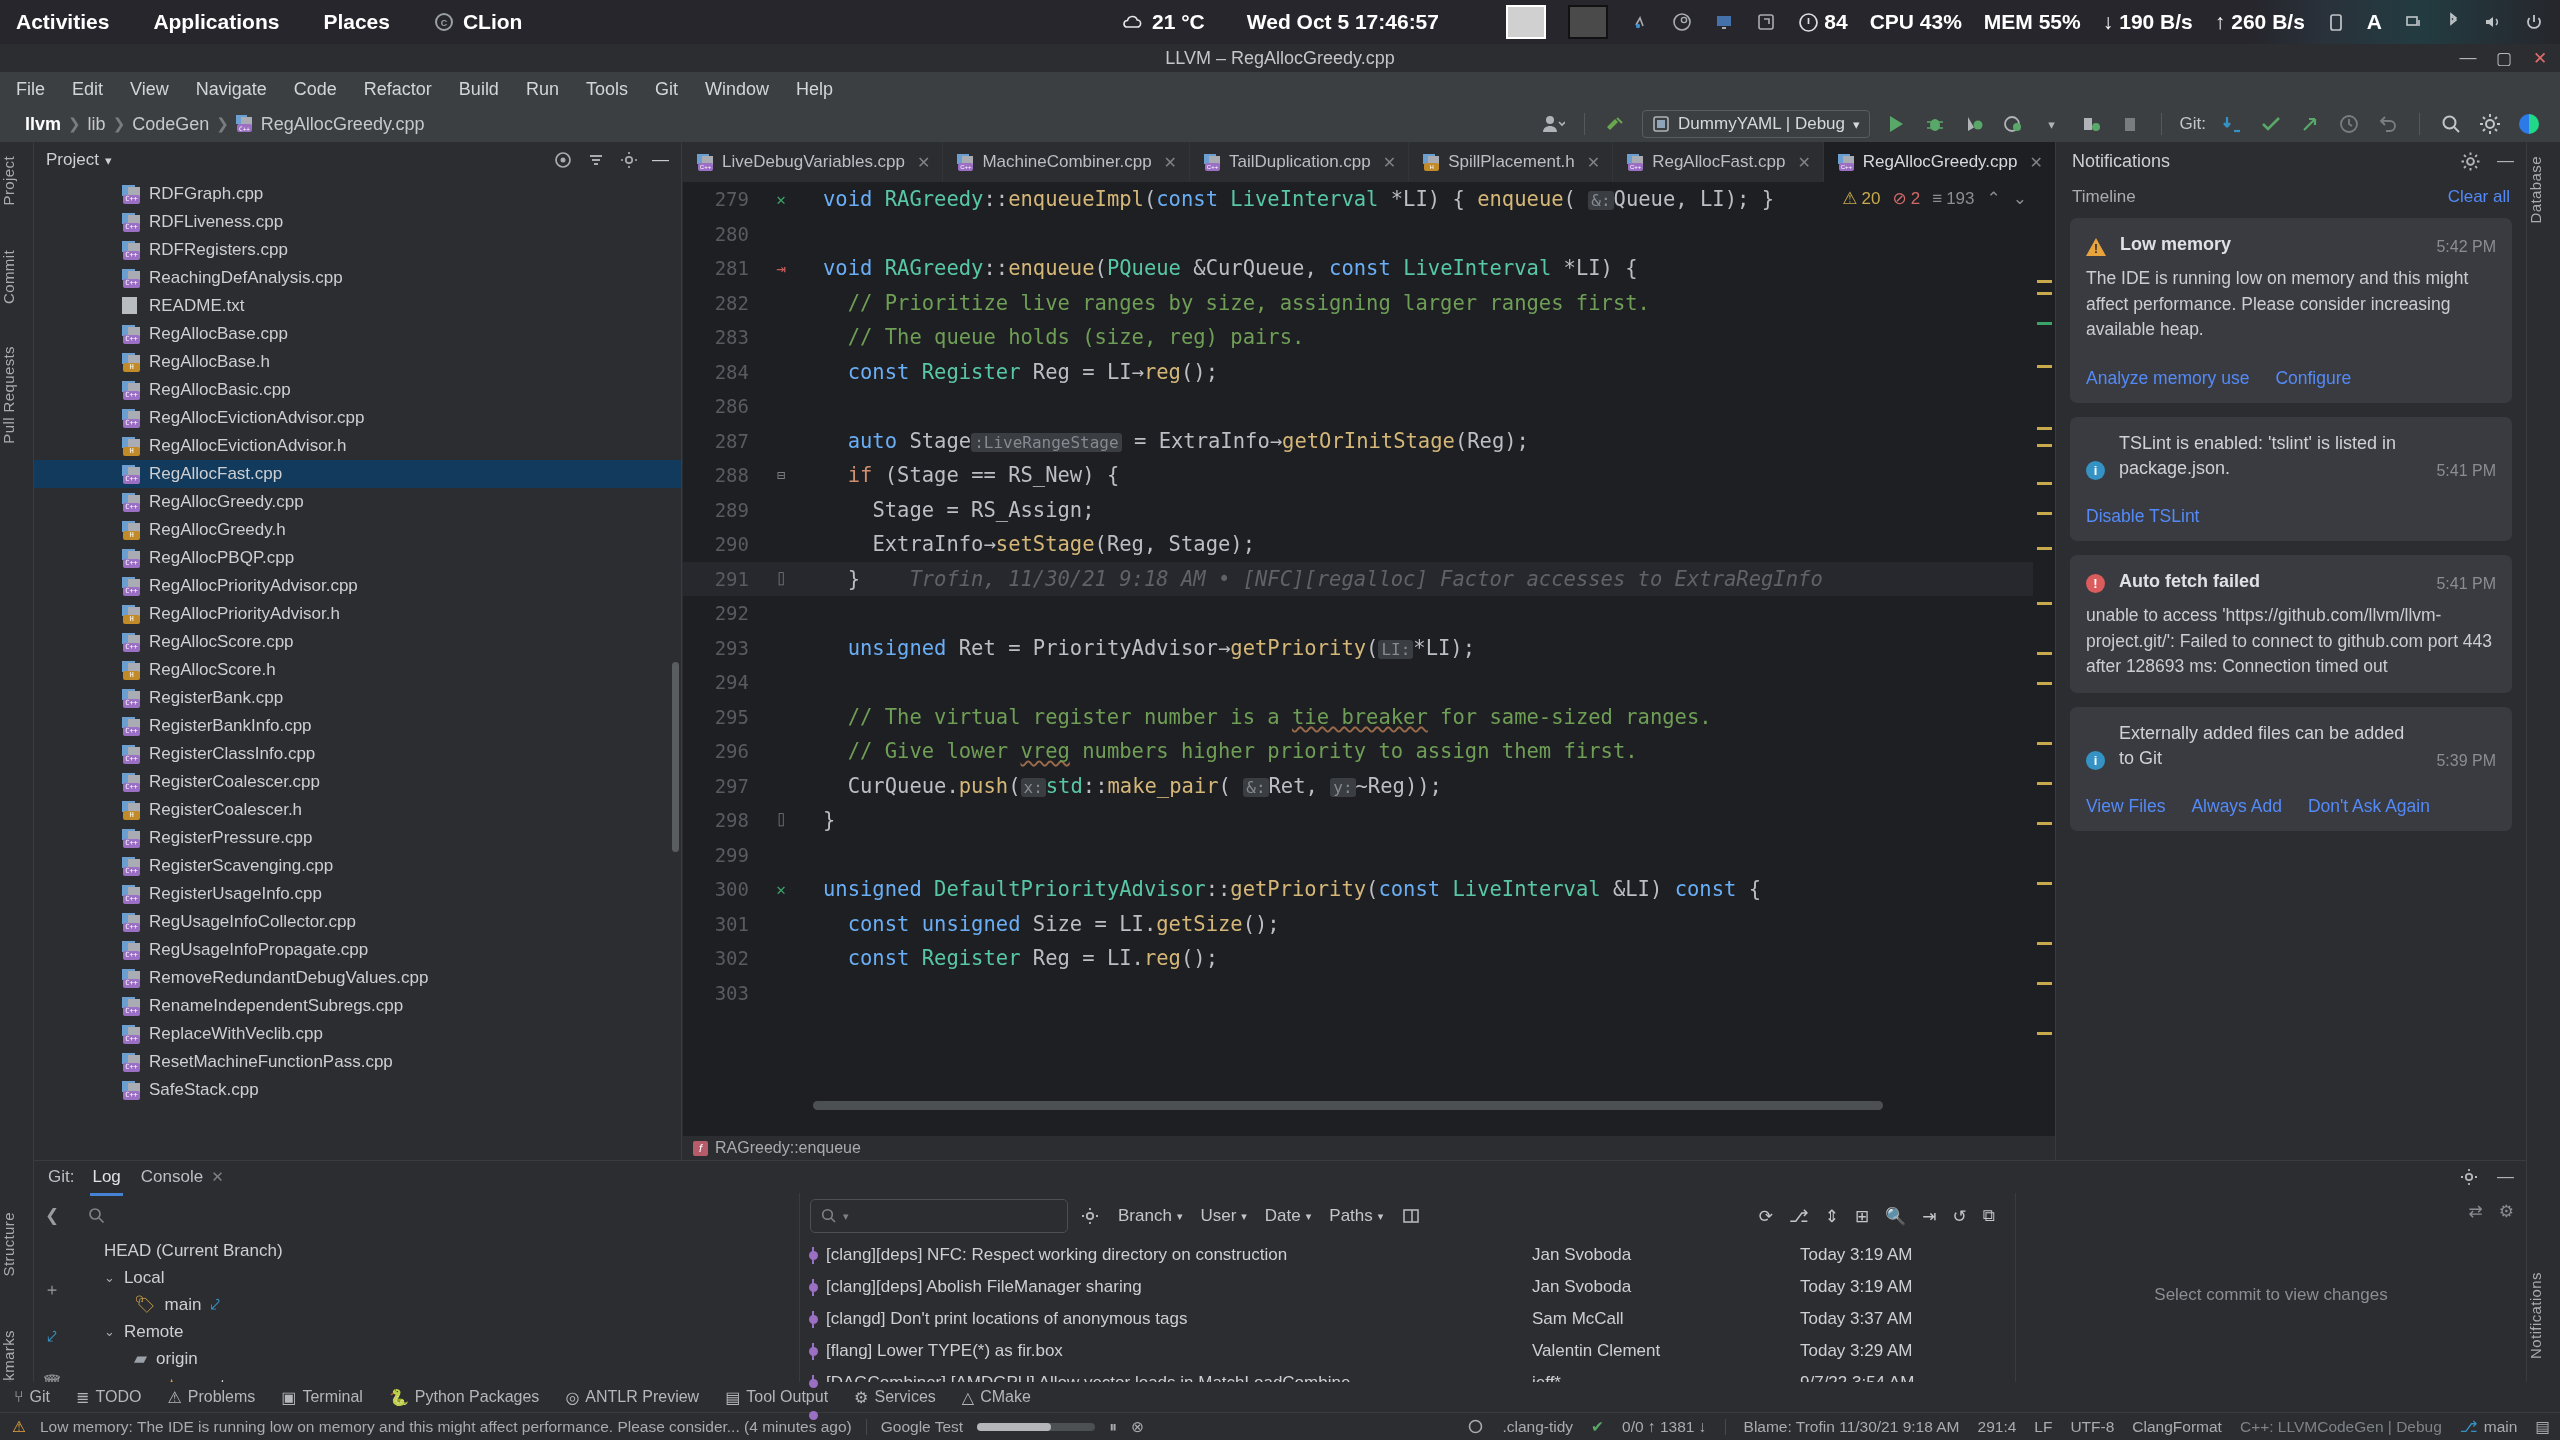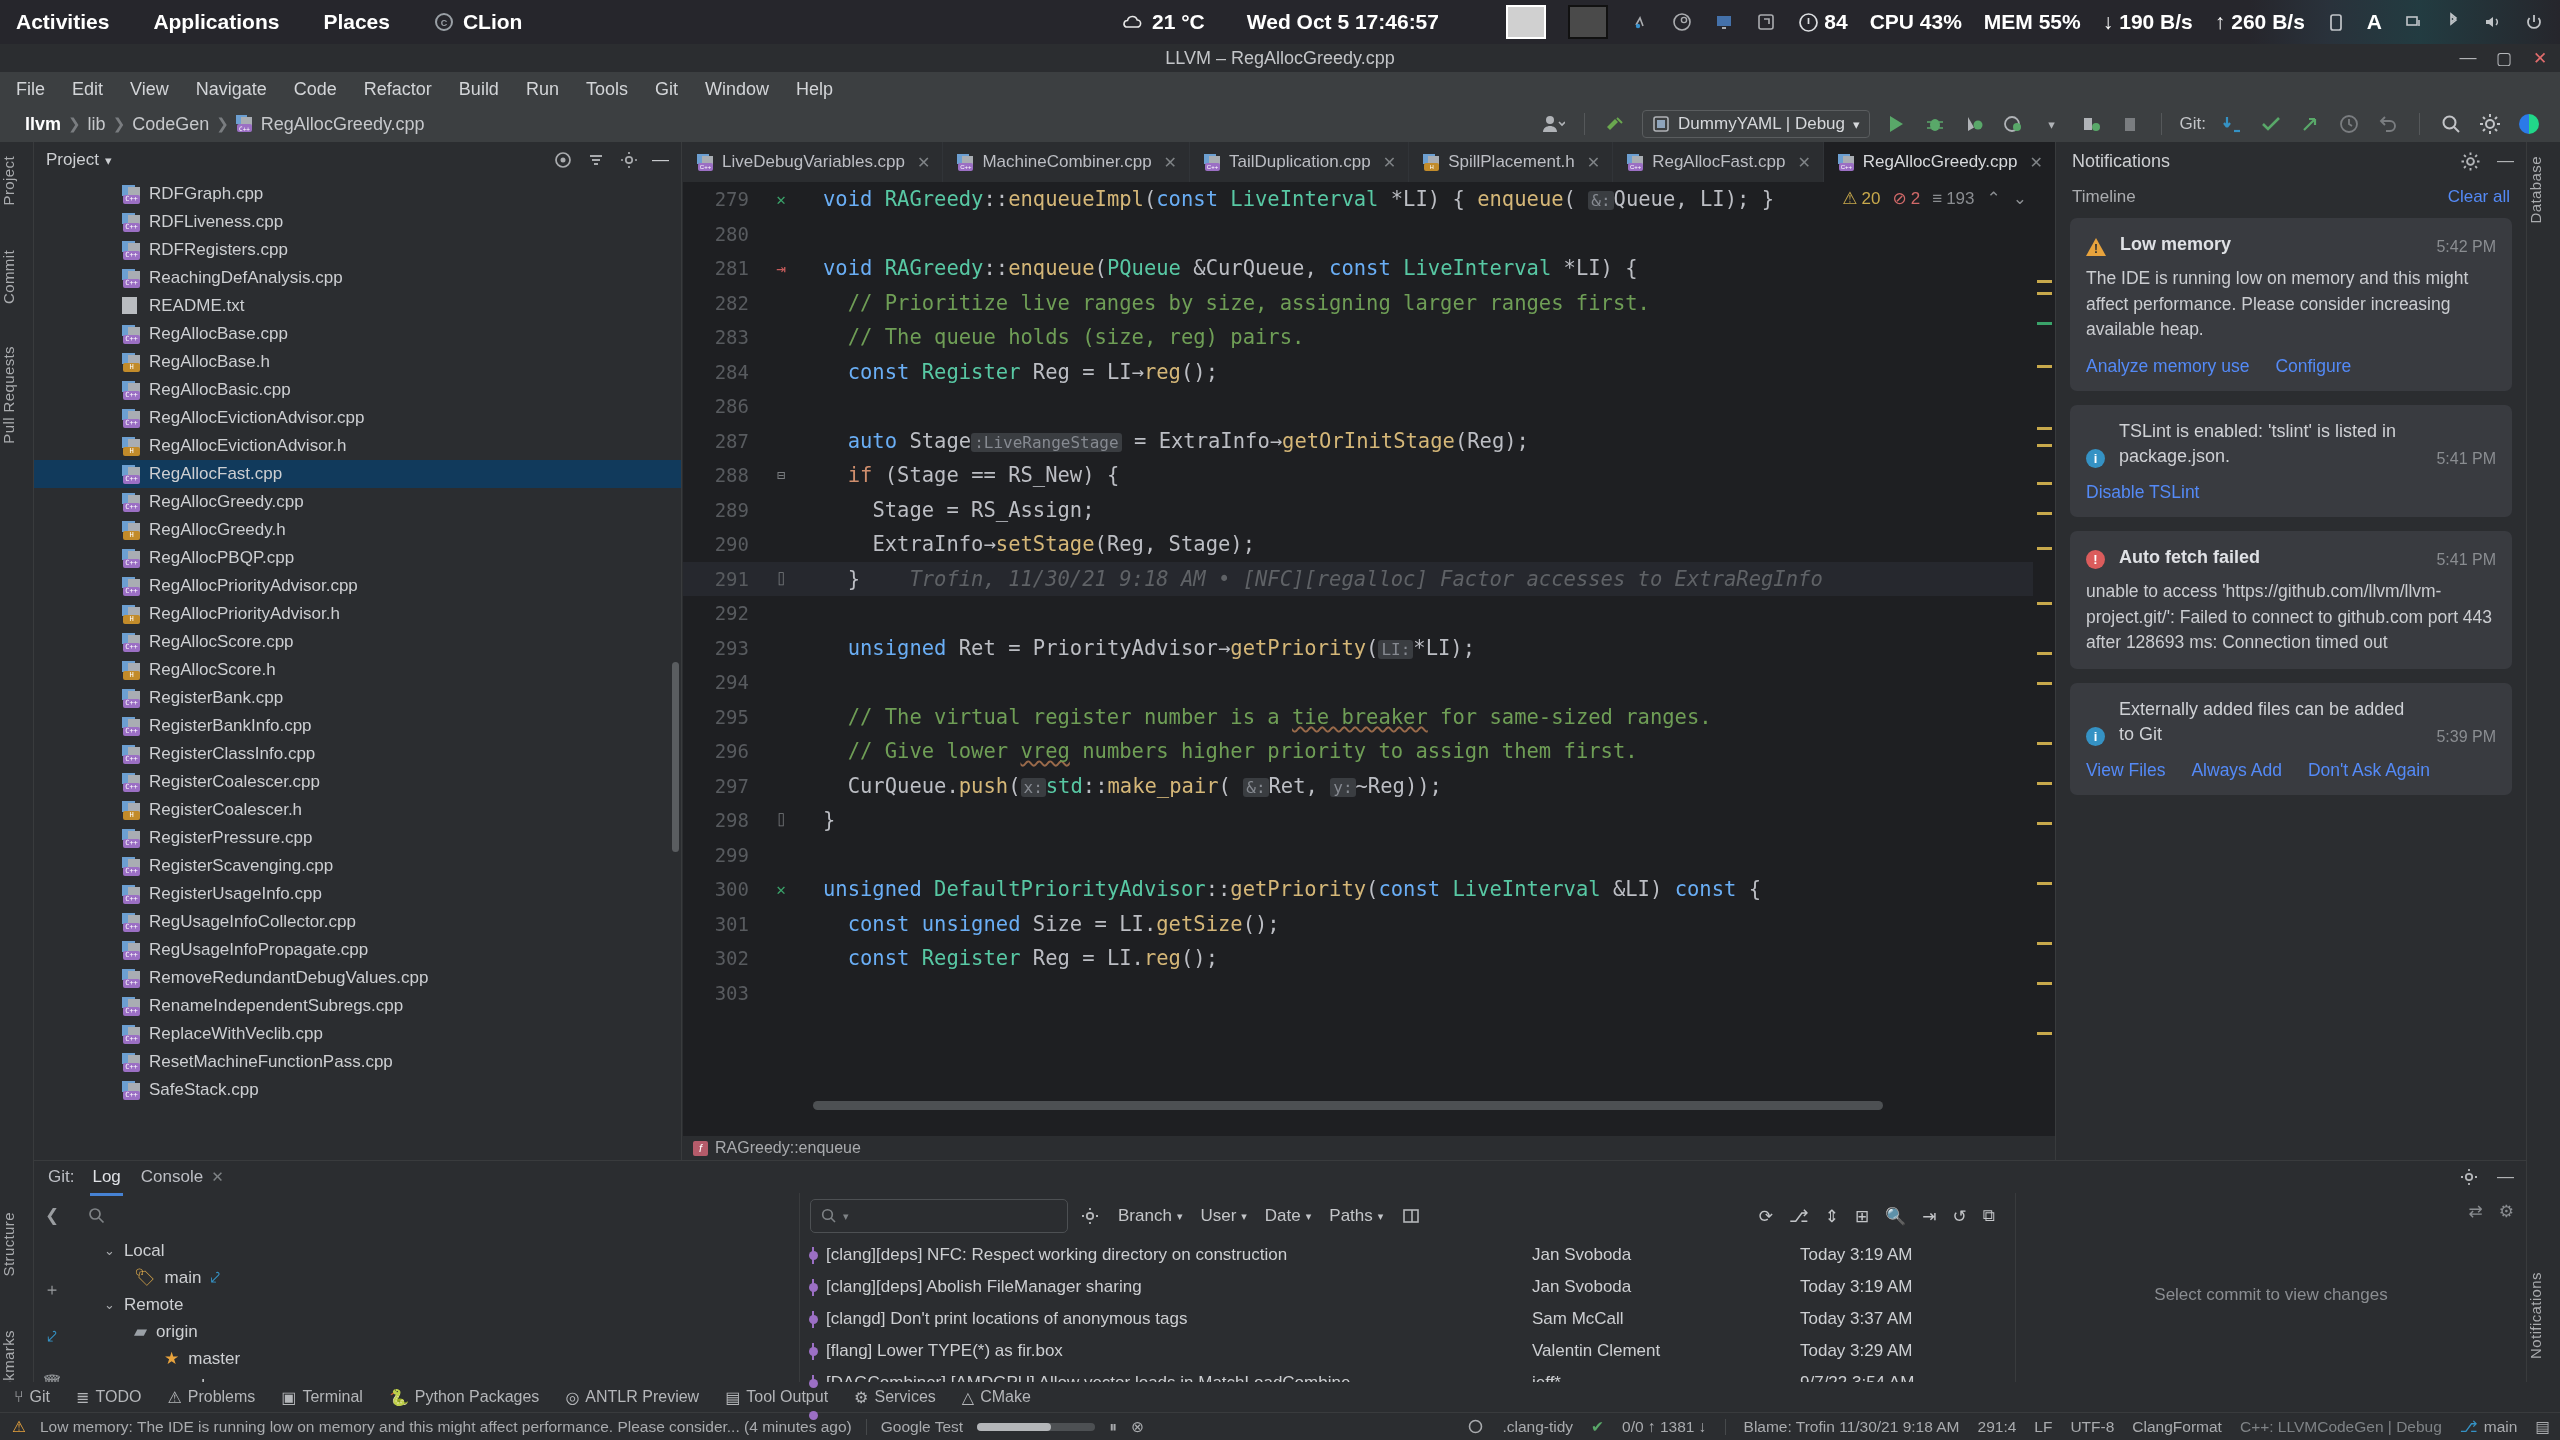--- a/index.html
+++ b/index.html
@@ -129,21 +129,21 @@
   #notifhdr .hicons{ margin-left:auto; display:flex; gap:16px; align-items:center;}
   #timelinerow{ height:34px; display:flex; align-items:center; padding:0 16px;
      font-size:17px; color:#a9abae;}
   #timelinerow .clearall{ margin-left:auto; color:#548af7;}
   .ncard{ margin:4px 14px 14px 14px; background:#393b40; border-radius:7px; padding:14px 16px;}
   .nrow1{ display:flex; align-items:flex-end; gap:14px;}
   .ntitle{ font-size:18px; color:#dfe1e5; font-weight:bold; line-height:1.35;}
   .ntitle.reg{ font-weight:normal; color:#cfd1d5;}
   .ntime{ margin-left:auto; font-size:16px; color:#8a8d91; white-space:nowrap; padding-left:10px;}
   .nbody{ font-size:17.5px; color:#cbcdd1; line-height:1.45; margin-top:10px;}
-  .nlinks{ margin-top:14px; display:flex; gap:26px; font-size:17.5px; color:#548af7; flex-wrap:wrap;}
+  .nlinks{ margin-top:26px; display:flex; gap:26px; font-size:17.5px; color:#548af7; flex-wrap:wrap;}
   .ico-warn{ width:20px;height:18px; flex:none; position:relative;}
   .ico-warn::before{ content:""; position:absolute; left:0; top:0; border-left:10px solid transparent;
      border-right:10px solid transparent; border-bottom:18px solid #e8a33d;}
   .ico-warn::after{ content:"!"; position:absolute; left:8px; top:4px; font-size:12px;
      color:#2b2d30; font-weight:bold;}
   .ico-info{ width:19px;height:19px;border-radius:50%;background:#3592c4;flex:none;
      color:#fff;font-size:13px;font-weight:bold;display:flex;align-items:center;justify-content:center;}
   .ico-err{ width:19px;height:19px;border-radius:50%;background:#db5c5c;flex:none;
      color:#fff;font-size:13px;font-weight:bold;display:flex;align-items:center;justify-content:center;}
 
@@ -1017,20 +1017,23 @@
           <div class="searchbox">
             <span>
                 <svg width="17" height="17" viewBox="0 0 17 17">
                   <circle cx="7" cy="7" r="5" fill="none" stroke="#7f8386" stroke-width="1.7"></circle>
                   <path d="M11 11l4.5 4.5" stroke="#7f8386" stroke-width="1.7"></path>
                 </svg>
               </span>
             <span title=""></span>
           </div>
           <div id="branchtree">
+              <div class="branchrow" style="padding-left: 34px;">
+                <span>HEAD (Current Branch)</span>
+              </div>
               <div class="branchrow" style="padding-left: 34px;">
                 <span style="color:#a9abae;font-size:13px">⌄</span>
                 <span>Local</span>
               </div>
               <div class="branchrow" style="padding-left: 64px;">
                 <span style="color:#d0a14a">🏷</span>
                 <span>main</span>
                 <span style="color:#3592c4">⤦</span>
               </div>
               <div class="branchrow" style="padding-left: 34px;">

